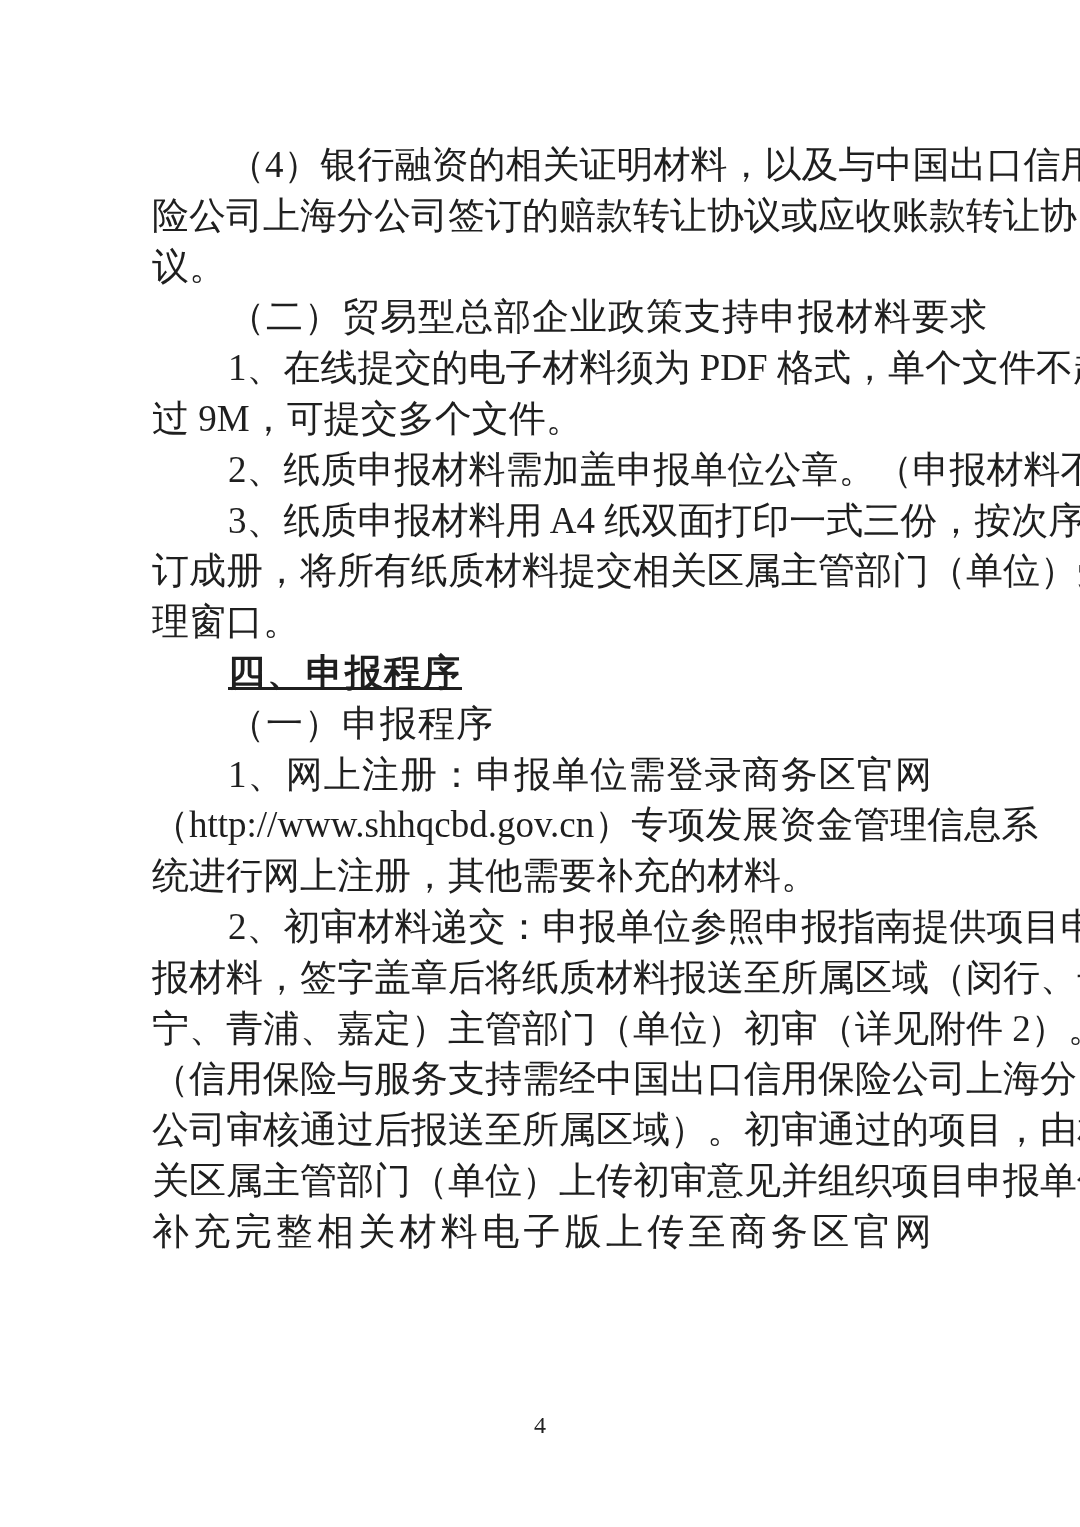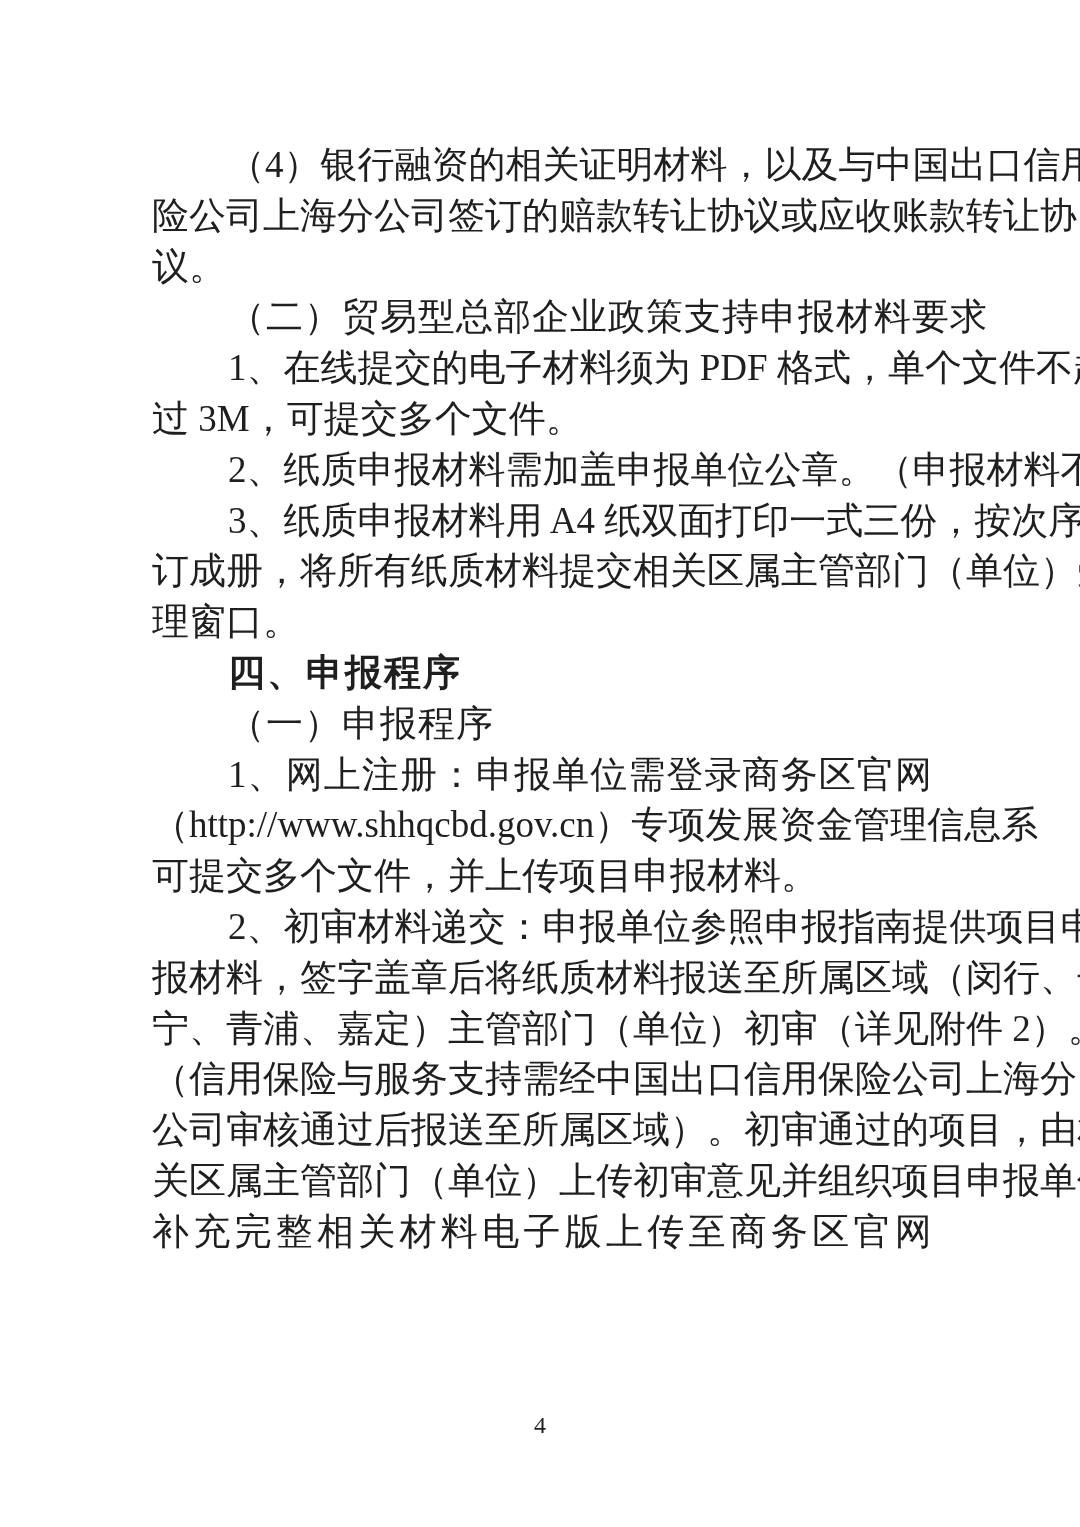--- a/index.html
+++ b/index.html
@@ -34,20 +34,21 @@
   .line.fill {
     display: flex;
     justify-content: space-between;
     align-items: baseline;
   }
   .line.fill span { white-space: pre; }
   .line.heading-hei {
     font-family: "Liberation Sans", "DejaVu Sans", sans-serif;
     font-weight: 700;
     letter-spacing: 2px;
+    text-decoration: underline;
   }
   .line.heading-kai {
     font-weight: 400;
     letter-spacing: 1px;
   }
   .page-footer {
     position: absolute;
     left: 0;
     top: 1408px;
     width: 100%;
@@ -60,30 +61,30 @@
 </head>
 <body>
 
 <div class="page">
   <div class="doc-body" id="doc-body">
       <div class="line body indent fill"><span>（</span><span>4</span><span>）</span><span>银</span><span>行</span><span>融</span><span>资</span><span>的</span><span>相</span><span>关</span><span>证</span><span>明</span><span>材</span><span>料</span><span>，</span><span>以</span><span>及</span><span>与</span><span>中</span><span>国</span><span>出</span><span>口</span><span>信</span><span>用</span></div>
       <div class="line body fill"><span>险</span><span>公</span><span>司</span><span>上</span><span>海</span><span>分</span><span>公</span><span>司</span><span>签</span><span>订</span><span>的</span><span>赔</span><span>款</span><span>转</span><span>让</span><span>协</span><span>议</span><span>或</span><span>应</span><span>收</span><span>账</span><span>款</span><span>转</span><span>让</span><span>协</span></div>
       <div class="line body">议。</div>
       <div class="line heading-kai indent">（二）贸易型总部企业政策支持申报材料要求</div>
       <div class="line body indent fill"><span>1</span><span>、</span><span>在</span><span>线</span><span>提</span><span>交</span><span>的</span><span>电</span><span>子</span><span>材</span><span>料</span><span>须</span><span>为</span><span> PDF </span><span>格</span><span>式</span><span>，</span><span>单</span><span>个</span><span>文</span><span>件</span><span>不</span><span>超</span></div>
-      <div class="line body">过 3M，可提交多个文件。</div>
+      <div class="line body">过 9M，可提交多个文件。</div>
       <div class="line body indent fill"><span>2</span><span>、</span><span>纸</span><span>质</span><span>申</span><span>报</span><span>材</span><span>料</span><span>需</span><span>加</span><span>盖</span><span>申</span><span>报</span><span>单</span><span>位</span><span>公</span><span>章</span><span>。</span><span>（</span><span>申</span><span>报</span><span>材</span><span>料</span><span>不</span></div>
       <div class="line body indent fill"><span>3</span><span>、</span><span>纸</span><span>质</span><span>申</span><span>报</span><span>材</span><span>料</span><span>用</span><span> A4 </span><span>纸</span><span>双</span><span>面</span><span>打</span><span>印</span><span>一</span><span>式</span><span>三</span><span>份</span><span>，</span><span>按</span><span>次</span><span>序</span></div>
       <div class="line body fill"><span>订</span><span>成</span><span>册</span><span>，</span><span>将</span><span>所</span><span>有</span><span>纸</span><span>质</span><span>材</span><span>料</span><span>提</span><span>交</span><span>相</span><span>关</span><span>区</span><span>属</span><span>主</span><span>管</span><span>部</span><span>门</span><span>（</span><span>单</span><span>位</span><span>）</span><span>受</span></div>
       <div class="line body">理窗口。</div>
       <div class="line heading-hei indent">四、申报程序</div>
       <div class="line heading-kai indent">（一）申报程序</div>
       <div class="line body indent fill"><span>1</span><span>、</span><span>网</span><span>上</span><span>注</span><span>册</span><span>：</span><span>申</span><span>报</span><span>单</span><span>位</span><span>需</span><span>登</span><span>录</span><span>商</span><span>务</span><span>区</span><span>官</span><span>网</span></div>
       <div class="line body fill"><span>（</span><span>http://www.shhqcbd.gov.cn</span><span>）</span><span>专</span><span>项</span><span>发</span><span>展</span><span>资</span><span>金</span><span>管</span><span>理</span><span>信</span><span>息</span><span>系</span></div>
-      <div class="line body">可提交多个文件，并上传项目申报材料。</div>
+      <div class="line body">统进行网上注册，其他需要补充的材料。</div>
       <div class="line body indent fill"><span>2</span><span>、</span><span>初</span><span>审</span><span>材</span><span>料</span><span>递</span><span>交</span><span>：</span><span>申</span><span>报</span><span>单</span><span>位</span><span>参</span><span>照</span><span>申</span><span>报</span><span>指</span><span>南</span><span>提</span><span>供</span><span>项</span><span>目</span><span>申</span></div>
       <div class="line body fill"><span>报</span><span>材</span><span>料</span><span>，</span><span>签</span><span>字</span><span>盖</span><span>章</span><span>后</span><span>将</span><span>纸</span><span>质</span><span>材</span><span>料</span><span>报</span><span>送</span><span>至</span><span>所</span><span>属</span><span>区</span><span>域</span><span>（</span><span>闵</span><span>行</span><span>、</span><span>长</span></div>
       <div class="line body fill"><span>宁</span><span>、</span><span>青</span><span>浦</span><span>、</span><span>嘉</span><span>定</span><span>）</span><span>主</span><span>管</span><span>部</span><span>门</span><span>（</span><span>单</span><span>位</span><span>）</span><span>初</span><span>审</span><span>（</span><span>详</span><span>见</span><span>附</span><span>件</span><span> 2</span><span>）</span><span>。</span></div>
       <div class="line body fill"><span>（</span><span>信</span><span>用</span><span>保</span><span>险</span><span>与</span><span>服</span><span>务</span><span>支</span><span>持</span><span>需</span><span>经</span><span>中</span><span>国</span><span>出</span><span>口</span><span>信</span><span>用</span><span>保</span><span>险</span><span>公</span><span>司</span><span>上</span><span>海</span><span>分</span></div>
       <div class="line body fill"><span>公</span><span>司</span><span>审</span><span>核</span><span>通</span><span>过</span><span>后</span><span>报</span><span>送</span><span>至</span><span>所</span><span>属</span><span>区</span><span>域</span><span>）</span><span>。</span><span>初</span><span>审</span><span>通</span><span>过</span><span>的</span><span>项</span><span>目</span><span>，</span><span>由</span><span>相</span></div>
       <div class="line body fill"><span>关</span><span>区</span><span>属</span><span>主</span><span>管</span><span>部</span><span>门</span><span>（</span><span>单</span><span>位</span><span>）</span><span>上</span><span>传</span><span>初</span><span>审</span><span>意</span><span>见</span><span>并</span><span>组</span><span>织</span><span>项</span><span>目</span><span>申</span><span>报</span><span>单</span><span>位</span></div>
       <div class="line body fill"><span>补</span><span>充</span><span>完</span><span>整</span><span>相</span><span>关</span><span>材</span><span>料</span><span>电</span><span>子</span><span>版</span><span>上</span><span>传</span><span>至</span><span>商</span><span>务</span><span>区</span><span>官</span><span>网</span></div>
     </div>
   <div class="page-footer">4</div>
 </div>

